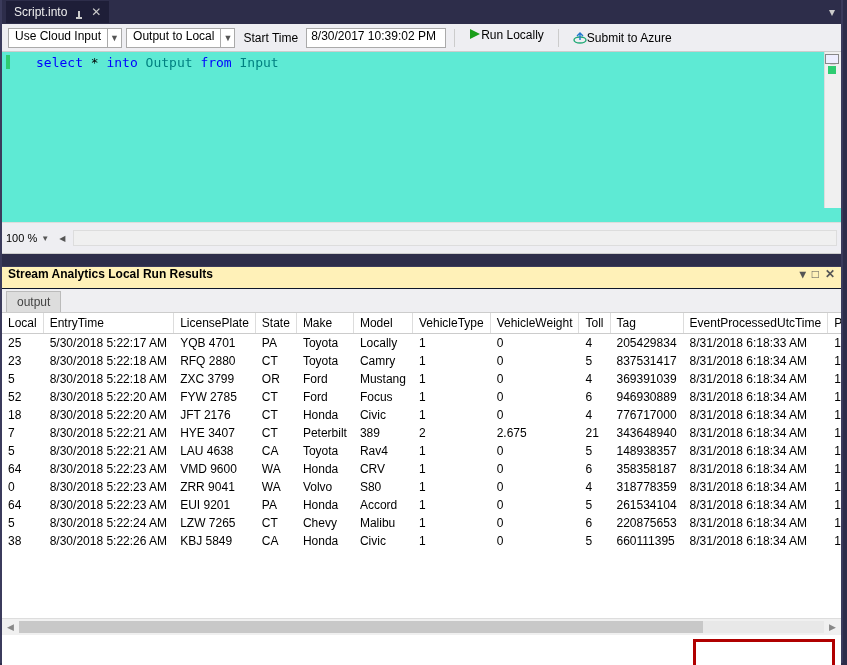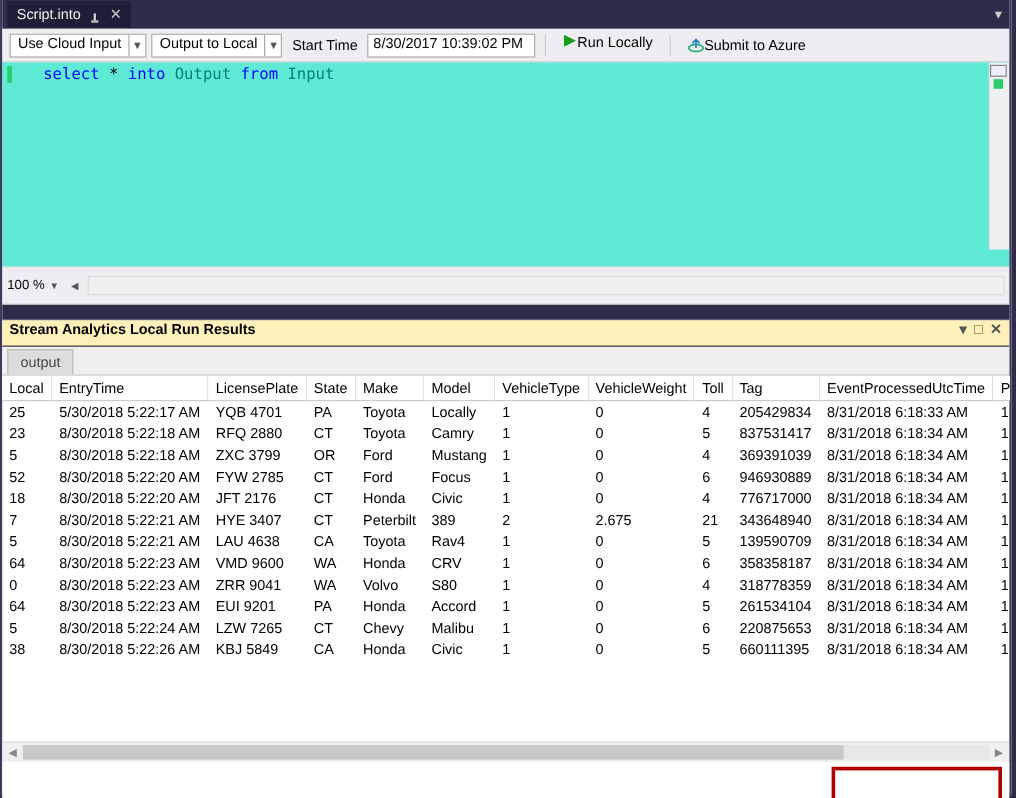--- a/index.html
+++ b/index.html
@@ -433,21 +433,21 @@
               <tr>
                 <td>5</td>
                 <td>8/30/2018 5:22:21 AM</td>
                 <td>LAU 4638</td>
                 <td>CA</td>
                 <td>Toyota</td>
                 <td>Rav4</td>
                 <td>1</td>
                 <td>0</td>
                 <td>5</td>
-                <td>139590709</td>
+                <td>148938357</td>
                 <td>8/31/2018 6:18:34 AM</td>
                 <td>1</td>
               </tr>
               <tr>
                 <td>64</td>
                 <td>8/30/2018 5:22:23 AM</td>
                 <td>VMD 9600</td>
                 <td>WA</td>
                 <td>Honda</td>
                 <td>CRV</td>

